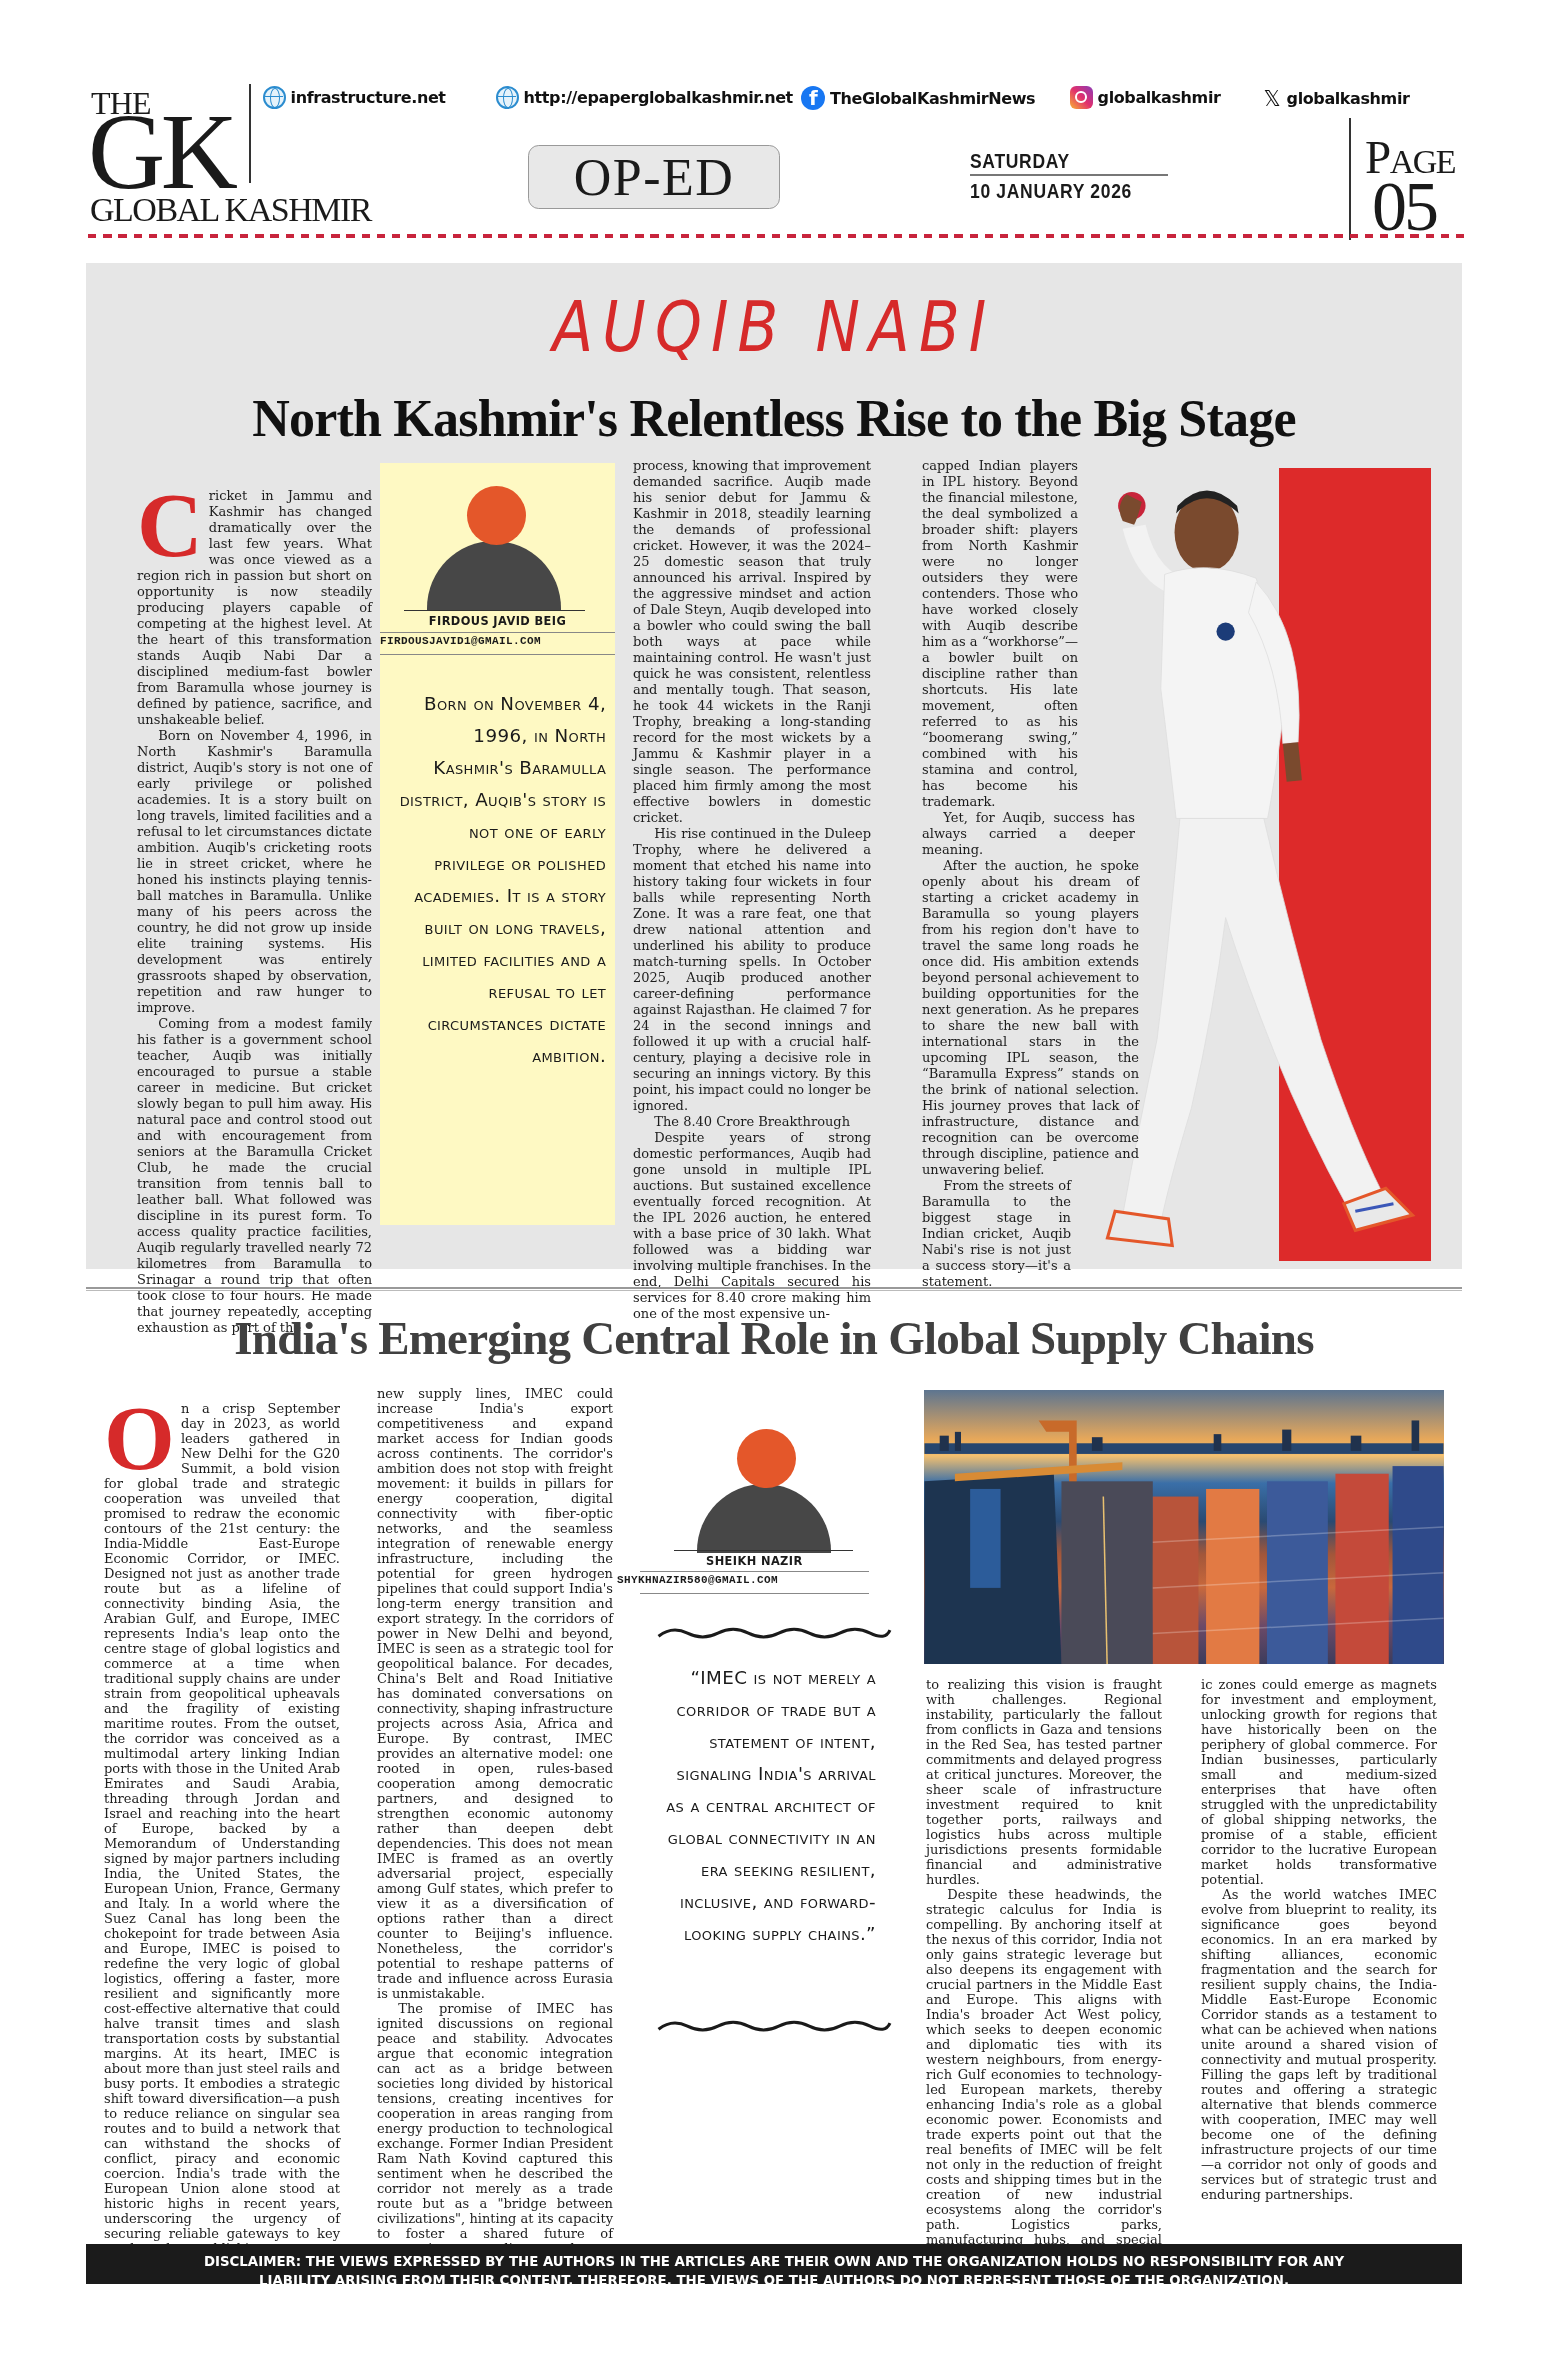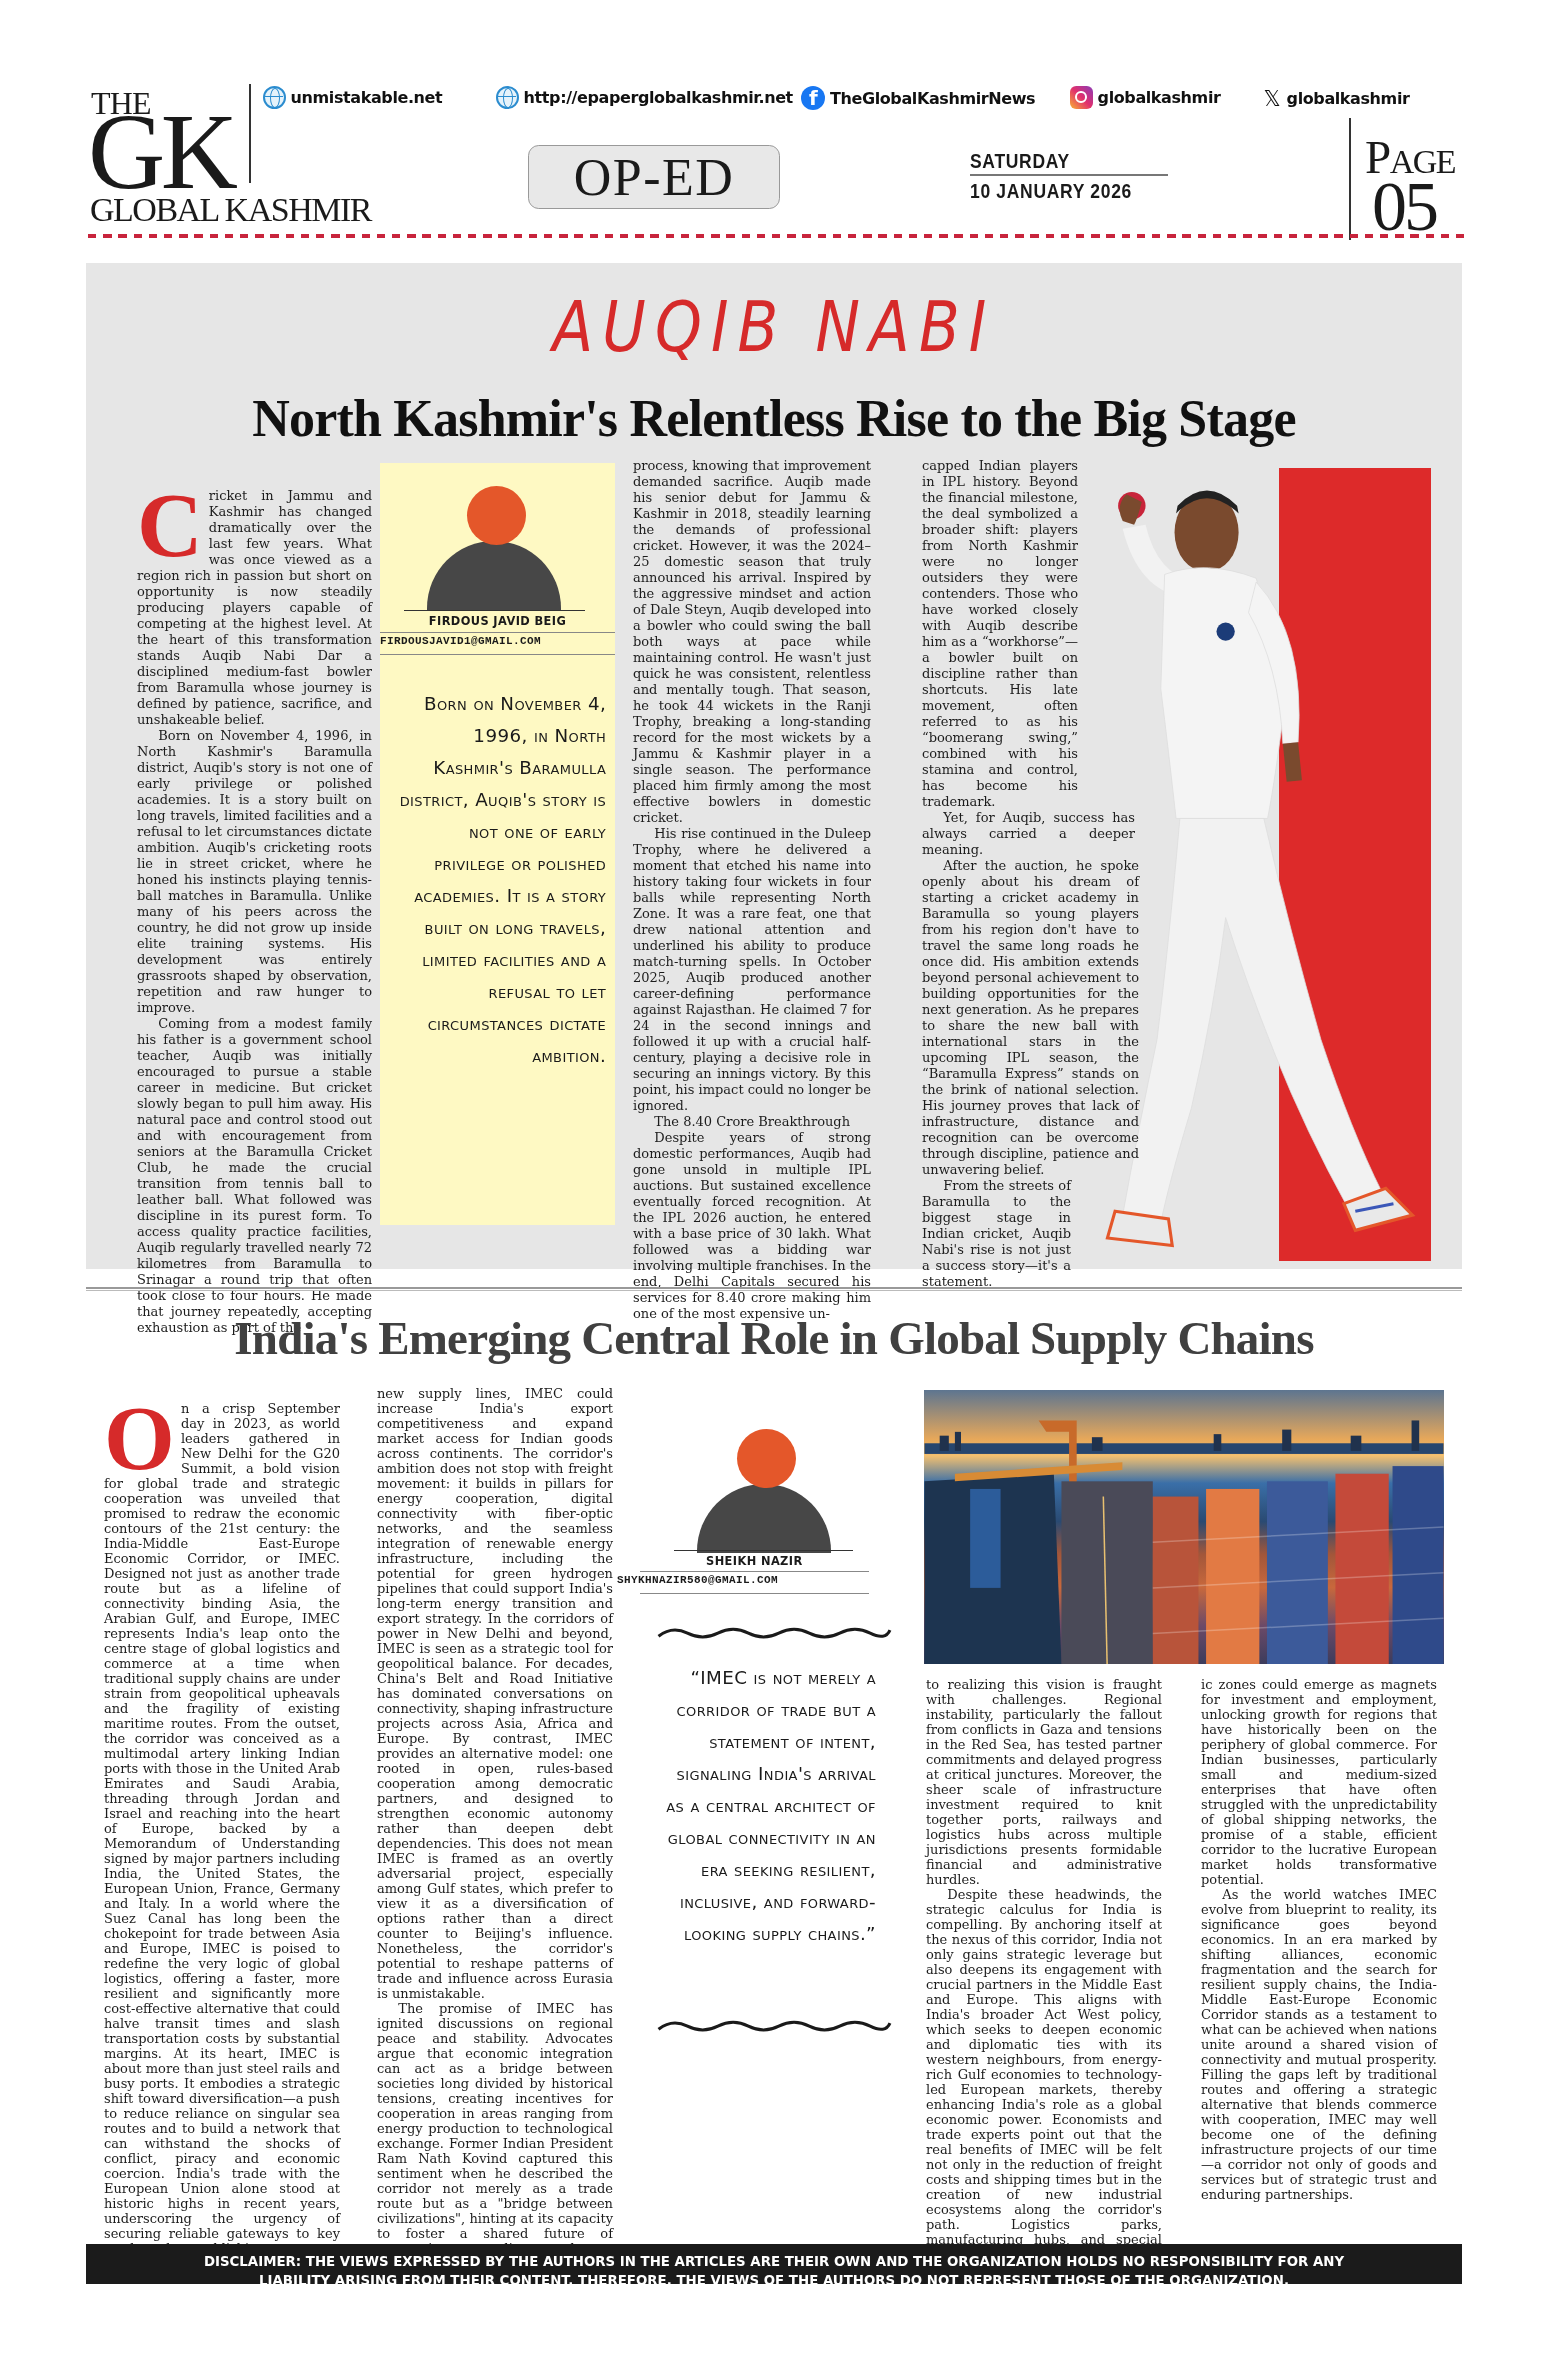--- a/index.html
+++ b/index.html
@@ -91,21 +91,21 @@
 
 <header class="masthead">
   <div class="logo-the">THE</div>
   <div class="logo-gk">GK</div>
   <div class="logo-name">GLOBAL KASHMIR</div>
   <div class="logo-divider"></div>
 
   <div class="social-row">
     <a class="social" style="left:0px">
       <span class="icon-globe"></span>
-      <span>unmistakable.net</span>
+      <span>infrastructure.net</span>
     </a>
     <a class="social" style="left:233px">
       <span class="icon-globe"></span>
       <span>http://epaperglobalkashmir.net</span>
     </a>
     <a class="social" style="left:538px">
       <span class="icon-fb">f</span>
       <span>TheGlobalKashmirNews</span>
     </a>
     <a class="social" style="left:807px">

